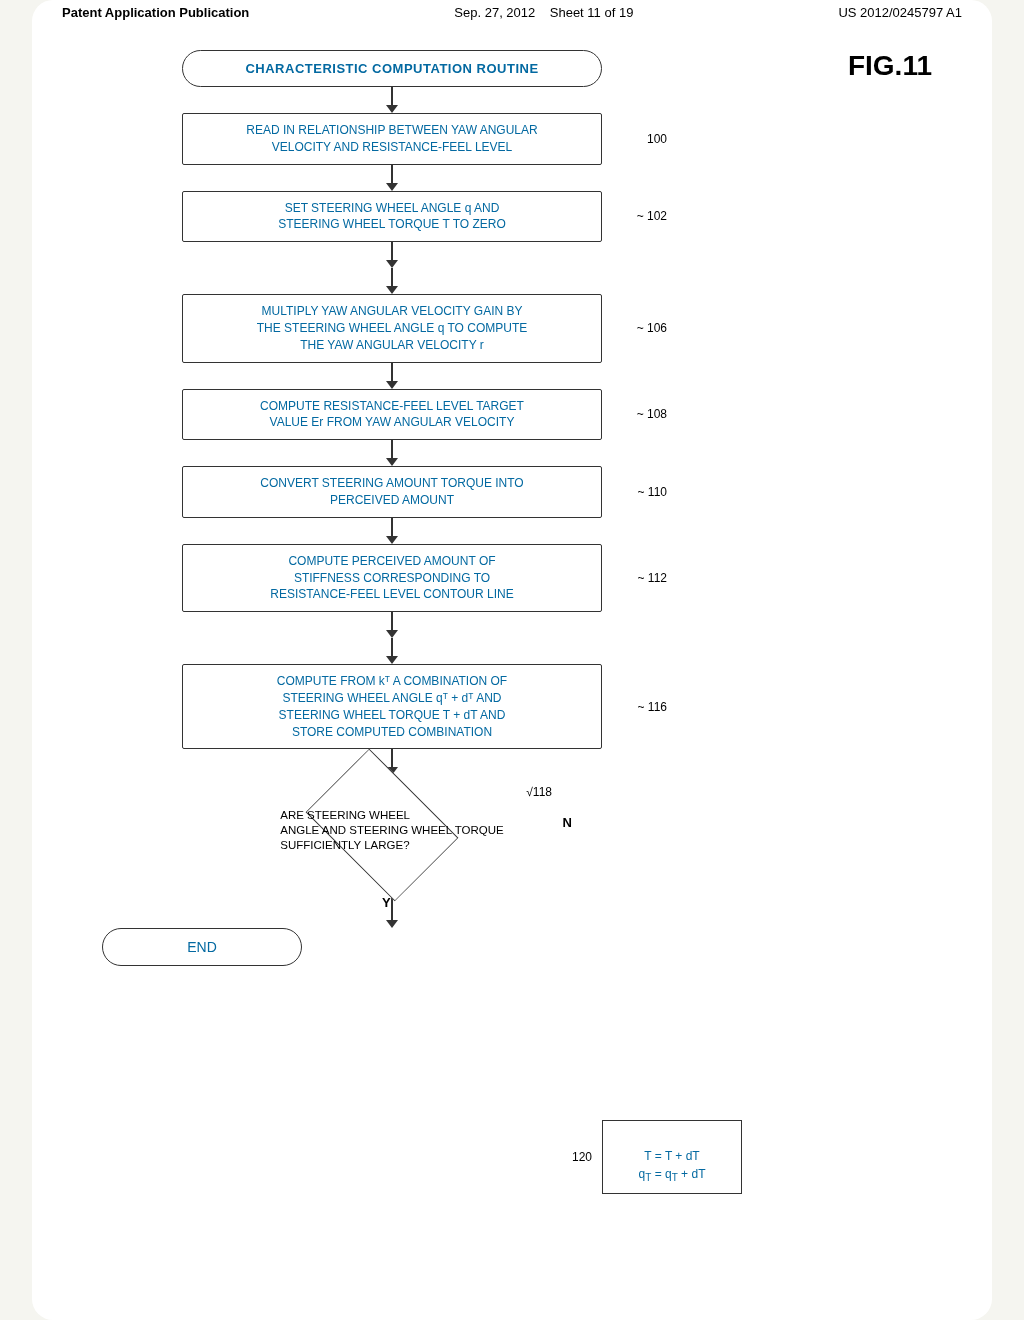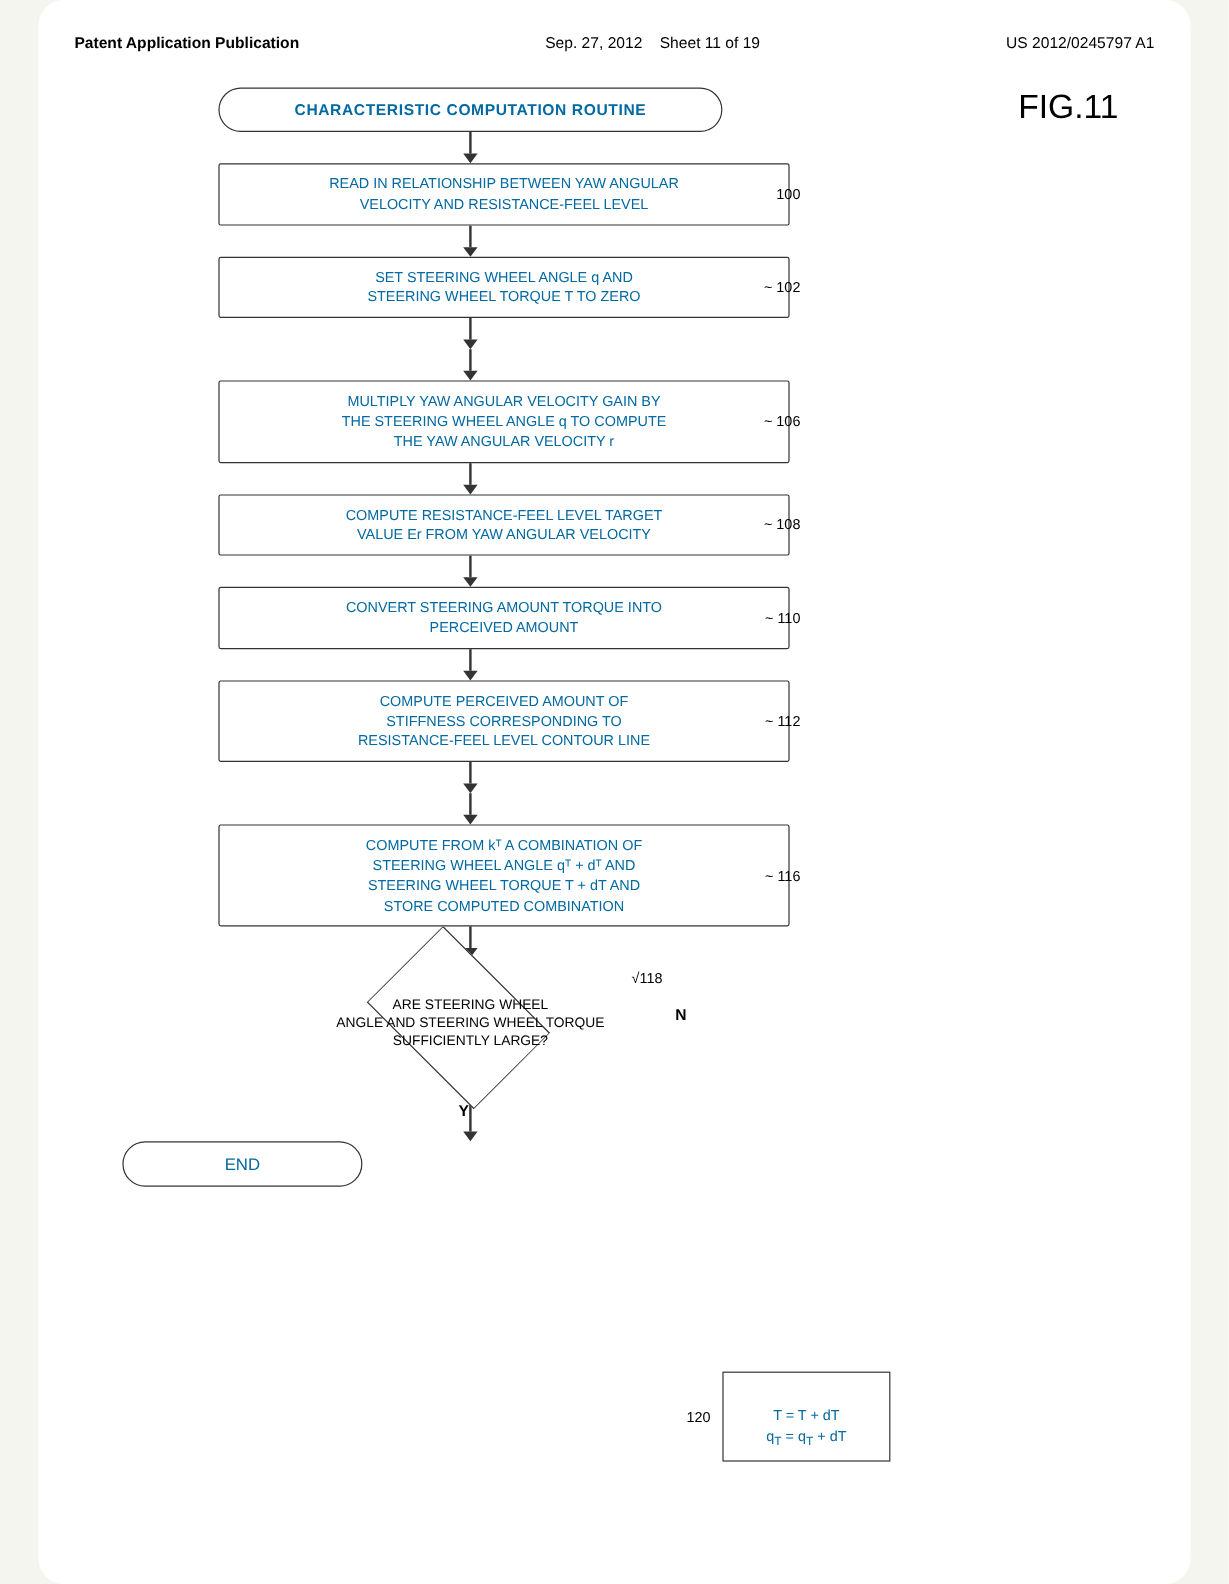--- a/index.html
+++ b/index.html
@@ -7,21 +7,21 @@
       background: #f5f5f0;
       font-family: Arial, sans-serif;
       width: 1024px;
       min-height: 1320px;
       position: relative;
     }
     .page {
       background: #fff;
       width: 960px;
       margin: 0 auto;
-      padding: 28px 30px;
+      padding: 5px 30px;
       min-height: 1320px;
       position: relative;
       border-radius: 21px;
     }
     .header {
       display: flex;
       justify-content: space-between;
       align-items: flex-start;
       margin-bottom: 30px;
       font-size: 13px;
@@ -37,21 +37,21 @@
       align-items: flex-start;
       padding-left: 20px;
       position: relative;
     }
 
     .fig-label {
       position: absolute;
       right: 30px;
       top: 0;
       font-size: 28px;
-      font-weight: normal;
+      font-weight: bold;
       color: #000;
     }
 
     .flowchart {
       display: flex;
       flex-direction: column;
       align-items: center;
       width: 580px;
       margin-left: 20px;
       position: relative;
@@ -70,21 +70,21 @@
 
     .box-rounded {
       border-radius: 30px;
       padding: 10px 20px;
       width: 420px;
     }
 
     .box-rect {
       border-radius: 2px;
       padding: 8px 12px;
-      width: 476px;
+      width: 420px;
     }
 
     .box-small {
       border: 1.5px solid #333;
       padding: 6px 10px;
       font-size: 11.5px;
       text-align: center;
       background: #fff;
       width: 140px;
     }
@@ -233,21 +233,21 @@
           <div style="
             position:absolute;
             top:5px; left:30px;
             width:180px; height:90px;
             border:1.5px solid #333;
             transform:rotate(45deg) scaleX(0.7);
             background:#fff;
             z-index:1;
           "></div>
 
-          <div style="position: absolute; top: 0px; left: 0px; width: 260px; height: 110px; display: flex; align-items: center; justify-content: center; text-align: center; font-size: 11.5px; line-height: 1.3; z-index: 2; white-space: pre-line;">ARE STEERING WHEEL
+          <div style="position: absolute; top: 0px; left: 0px; width: 260px; height: 110px; display: flex; align-items: center; justify-content: center; text-align: left; font-size: 11.5px; line-height: 1.3; z-index: 2; white-space: pre-line;">ARE STEERING WHEEL
 ANGLE AND STEERING WHEEL TORQUE
 SUFFICIENTLY LARGE?</div>
 
           <div style="position:absolute; top:10px; right:-30px; font-size:12px; z-index:3;">
             √118
           </div>
         </div>
 
         <div style="position:absolute; right:110px; top:40px; font-size:13px; font-weight:bold;">N</div>
 

